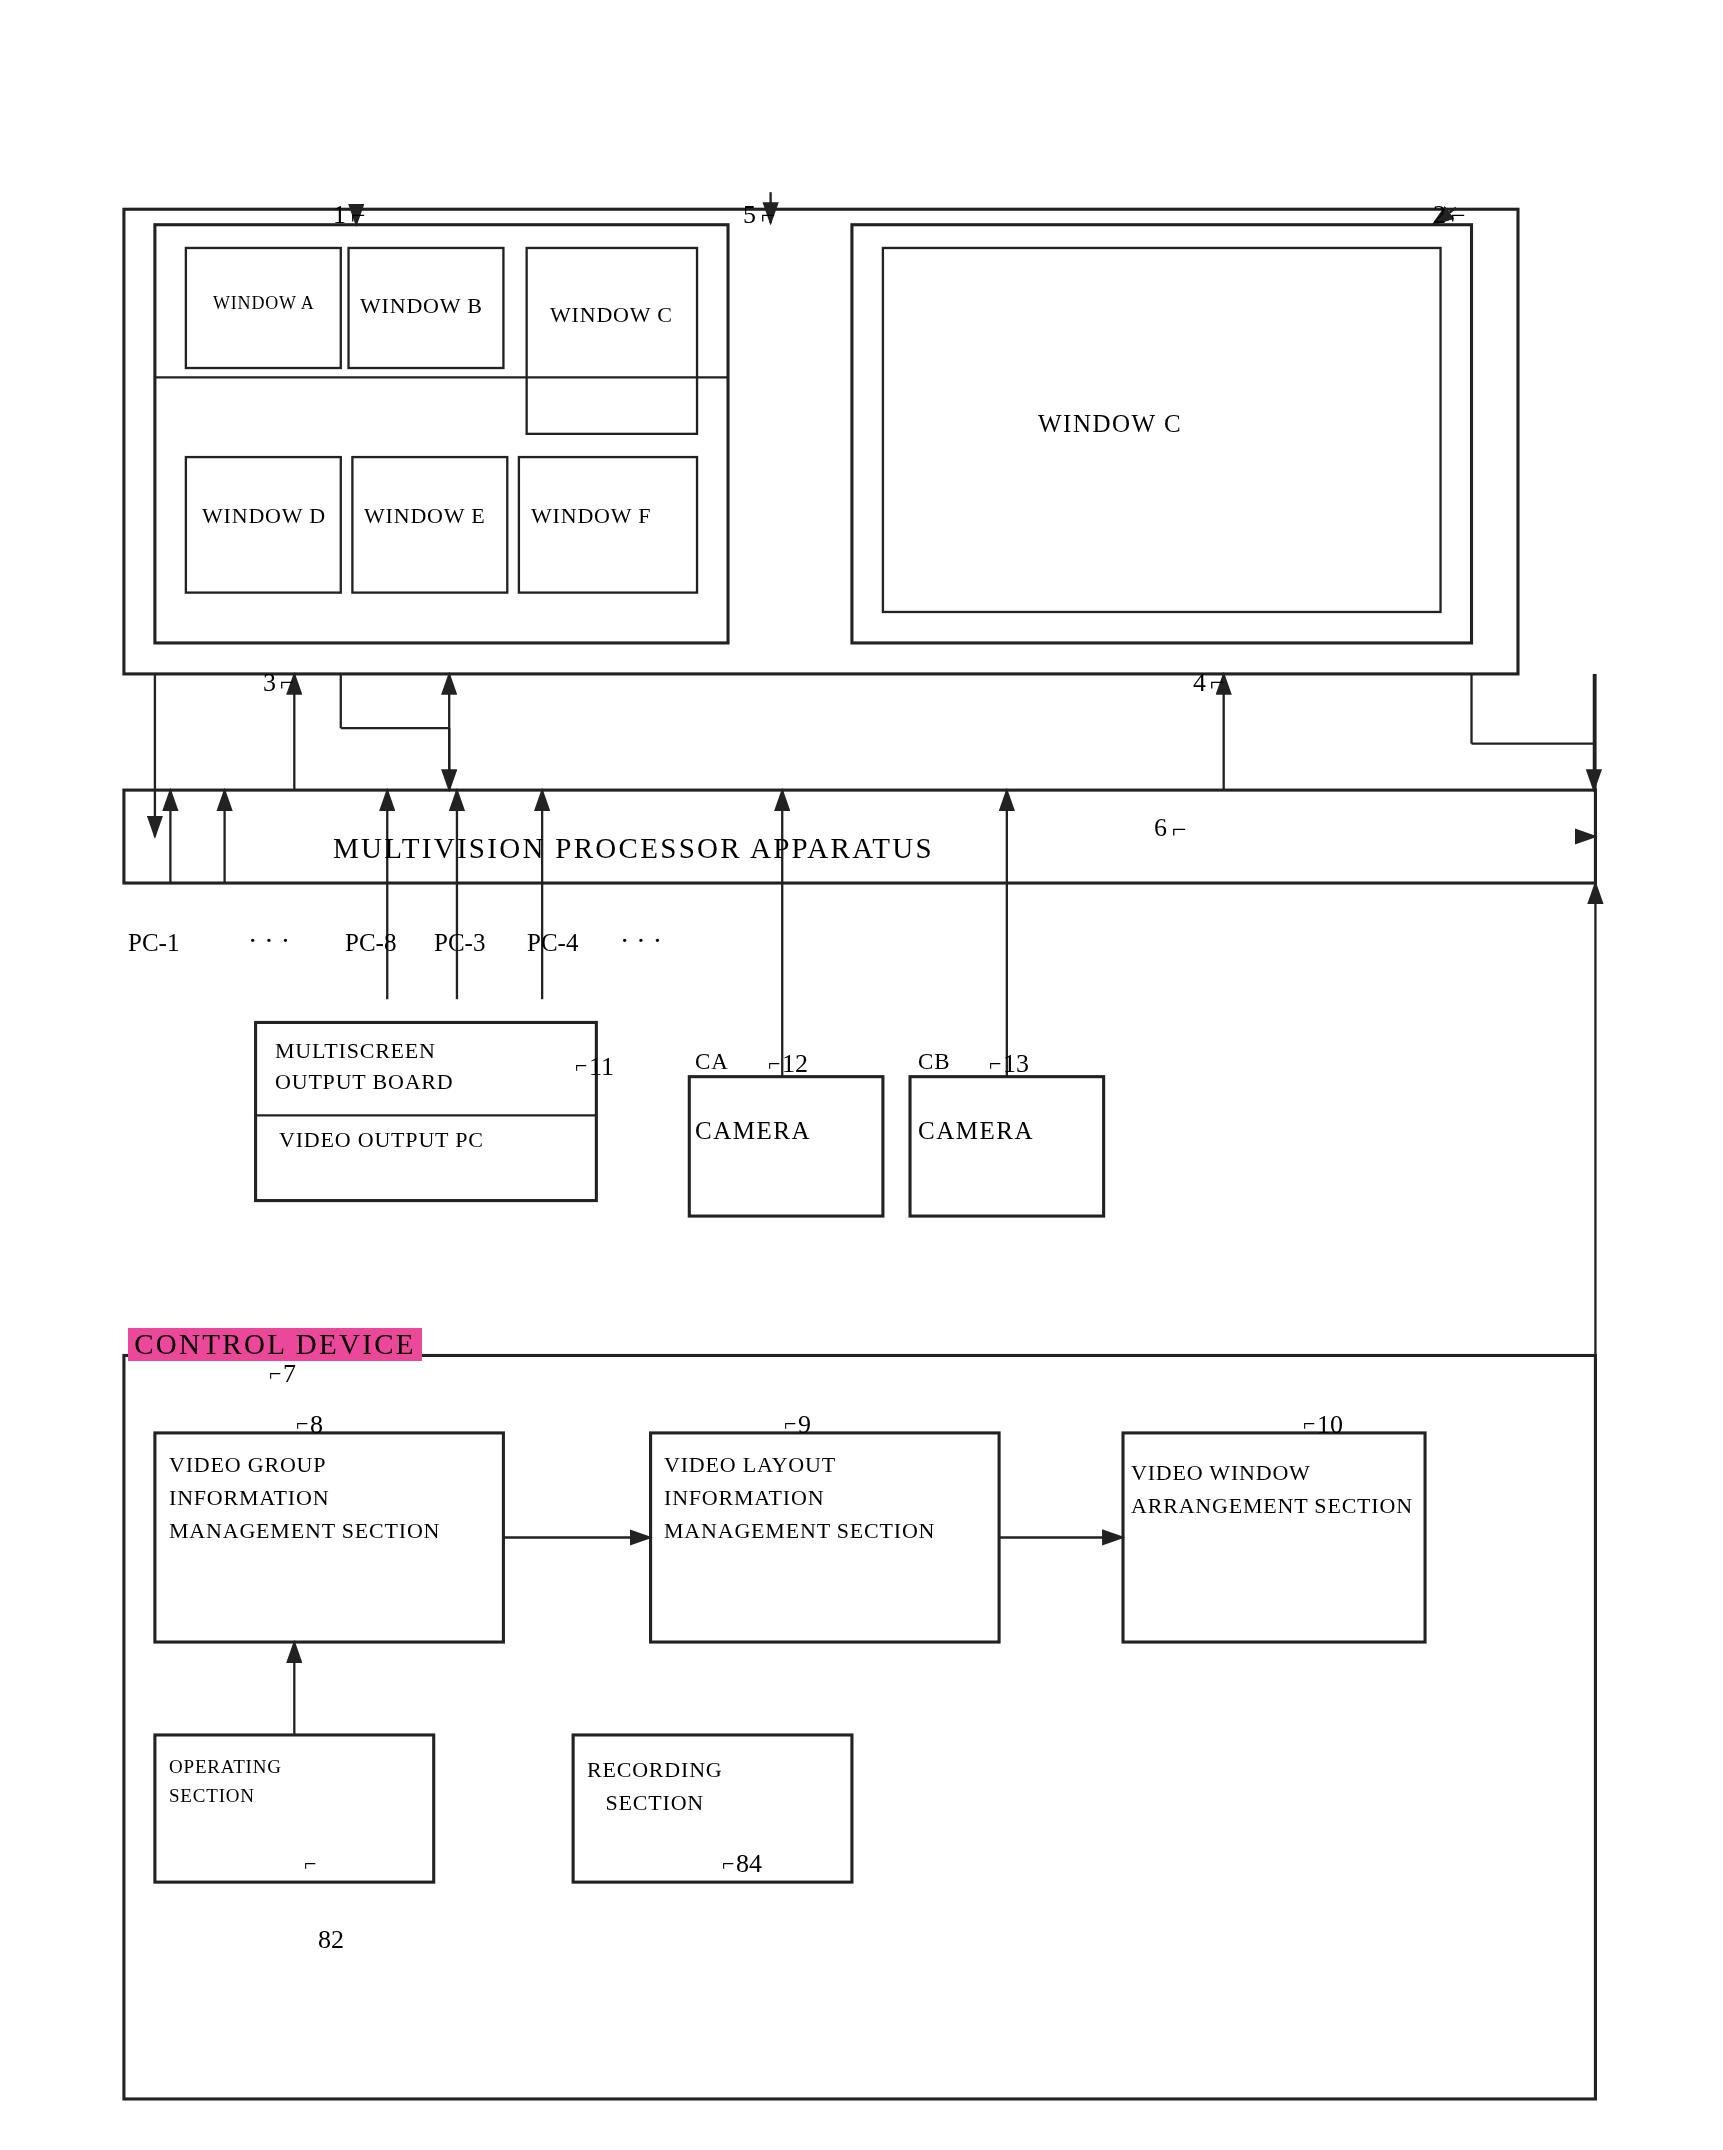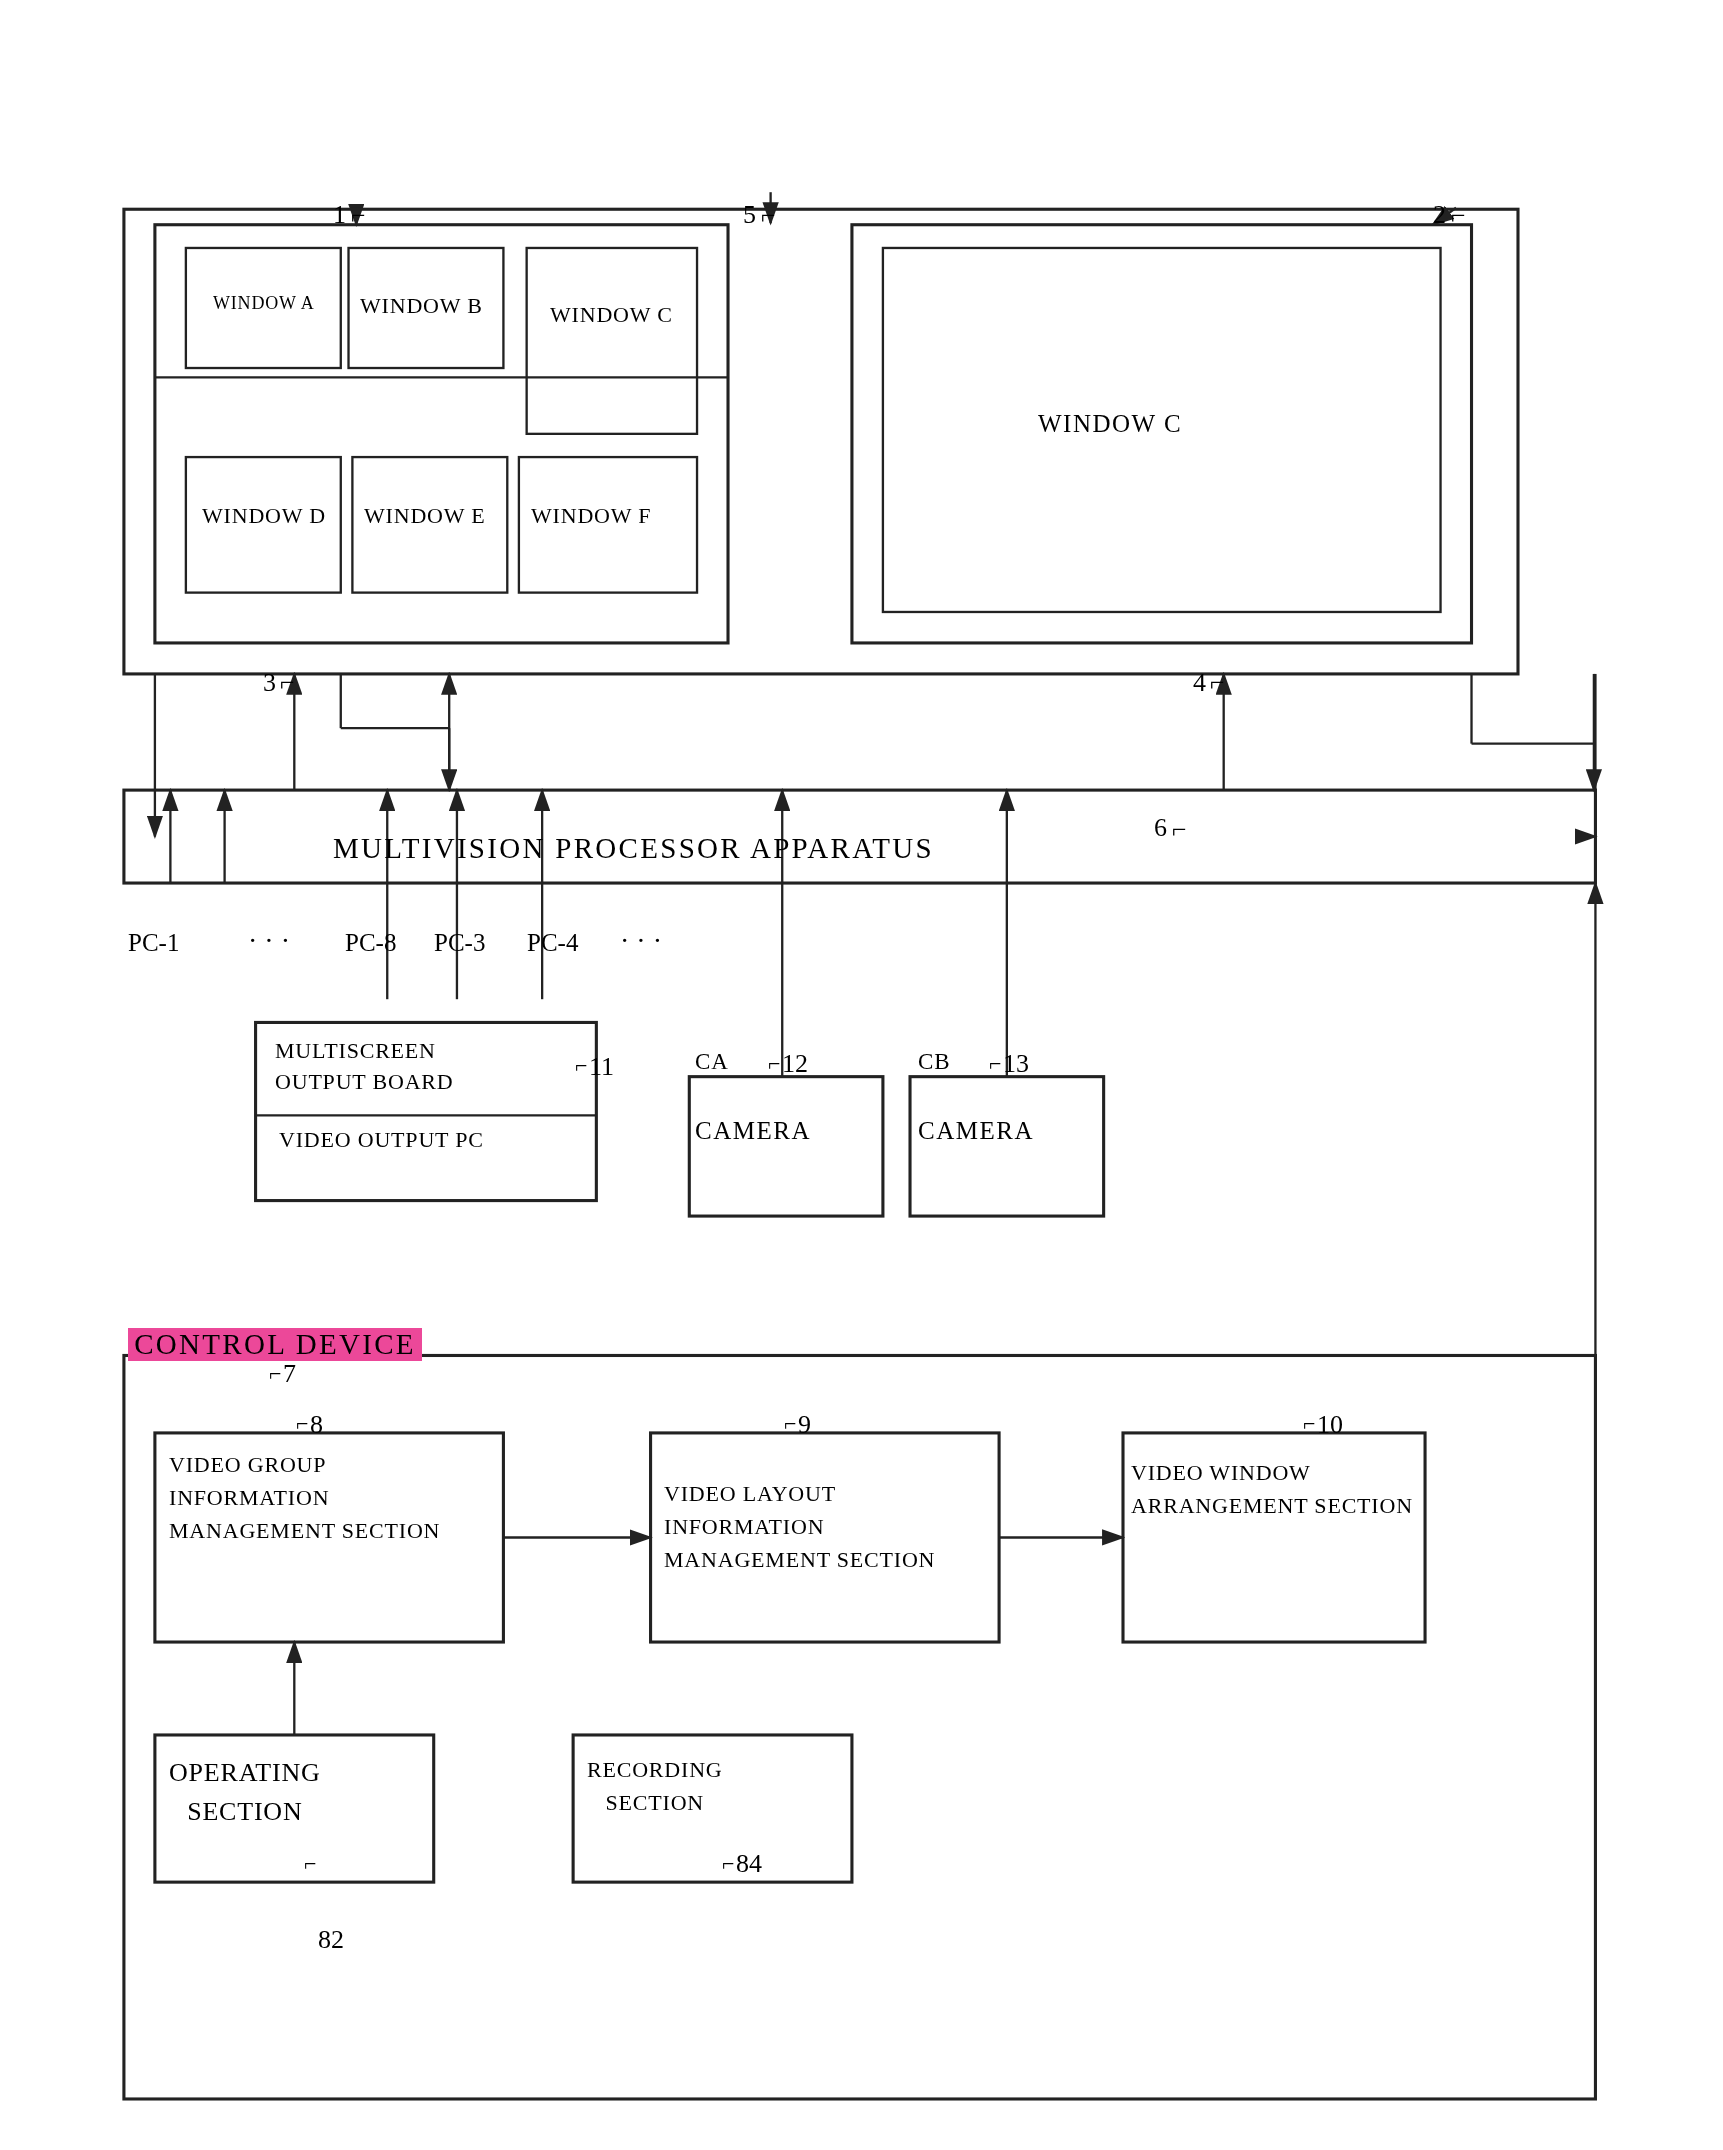--- a/index.html
+++ b/index.html
@@ -204,31 +204,31 @@
 <div style="position:absolute; top:1328px; left:128px; font-size:29px; letter-spacing:2.3px; background:#ec4899; padding:0 6.2px;">CONTROL DEVICE</div>
 
 <div class="ref-num" style="top:1359px; left:283px;">7</div>
 <div style="position:absolute; top:1361px; left:269px; font-size:22px;">⌐</div>
 
 <div style="position:absolute; top:1448px; left:169px; font-size:22px; line-height:1.5; letter-spacing:0.8px; text-align:left; width:310px;">VIDEO GROUP<br>INFORMATION<br>MANAGEMENT SECTION</div>
 
 <div class="ref-num" style="top:1410px; left:310px;">8</div>
 <div style="position:absolute; top:1411px; left:296px; font-size:22px;">⌐</div>
 
-<div style="position:absolute; top:1448px; left:664px; font-size:22px; line-height:1.5; letter-spacing:0.8px; text-align:left; width:318px;margin-top:29px;">VIDEO LAYOUT<br>INFORMATION<br>MANAGEMENT SECTION</div>
+<div style="position:absolute; top:1448px; left:664px; font-size:22px; line-height:1.5; letter-spacing:0.8px; text-align:left; width:318px;">VIDEO LAYOUT<br>INFORMATION<br>MANAGEMENT SECTION</div>
 
 <div class="ref-num" style="top:1410px; left:798px;">9</div>
 <div style="position:absolute; top:1411px; left:784px; font-size:22px;">⌐</div>
 
 <div style="position:absolute; top:1456px; left:1131px; font-size:22px; line-height:1.5; letter-spacing:0.8px; text-align:left; width:287px;">VIDEO WINDOW<br>ARRANGEMENT SECTION</div>
 
 <div class="ref-num" style="top:1410px; left:1317px;">10</div>
 <div style="position:absolute; top:1411px; left:1303px; font-size:22px;">⌐</div>
 
-<div style="position:absolute; top:1753px; left:169px; font-size:26px; line-height:1.5; letter-spacing:0.8px; text-align:center;">OPERATING<br>SECTION</div>
+<div style="position:absolute; top:1753px; left:169px; font-size:19px; line-height:1.5; letter-spacing:0.8px; text-align:left;">OPERATING<br>SECTION</div>
 
 <div class="ref-num" style="top:1925px; left:318px;">82</div>
 <div style="position:absolute; top:1851px; left:304px; font-size:22px;">⌐</div>
 
 <div style="position:absolute; top:1753px; left:587px; font-size:22px; line-height:1.5; letter-spacing:0.8px; text-align:center;">RECORDING<br>SECTION</div>
 
 <div class="ref-num" style="top:1849px; left:736px;">84</div>
 <div style="position:absolute; top:1851px; left:722px; font-size:22px;">⌐</div>
 
 

